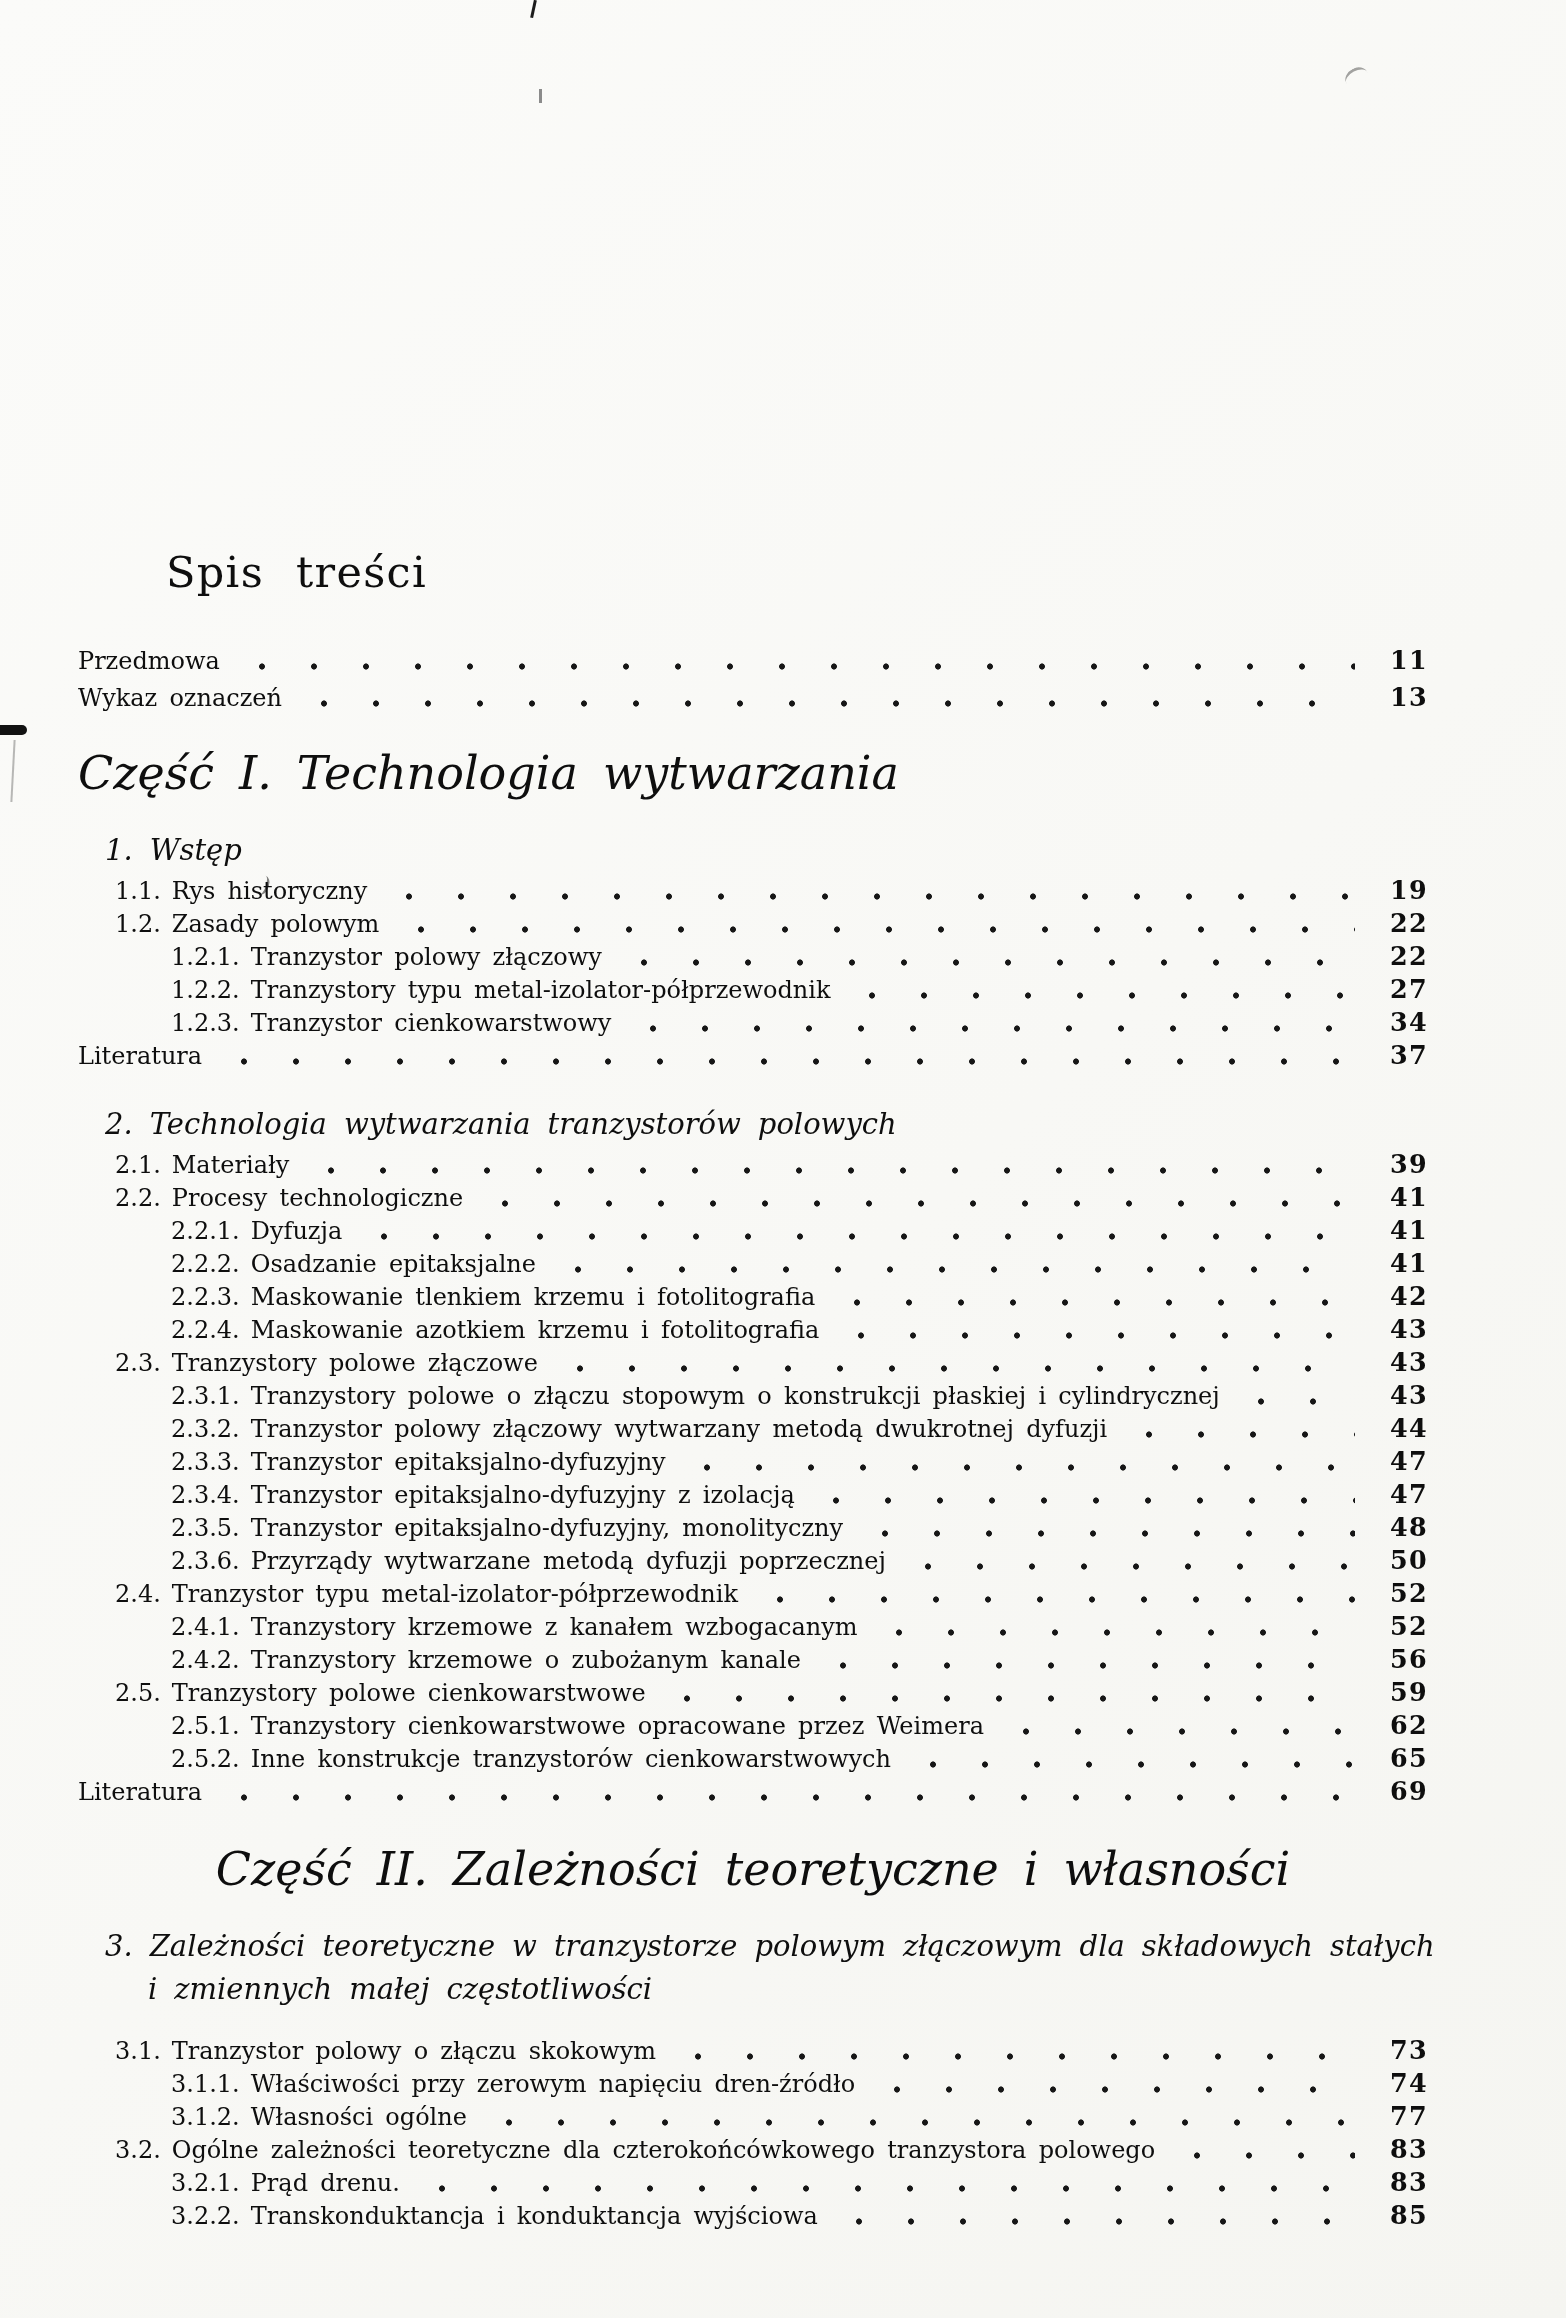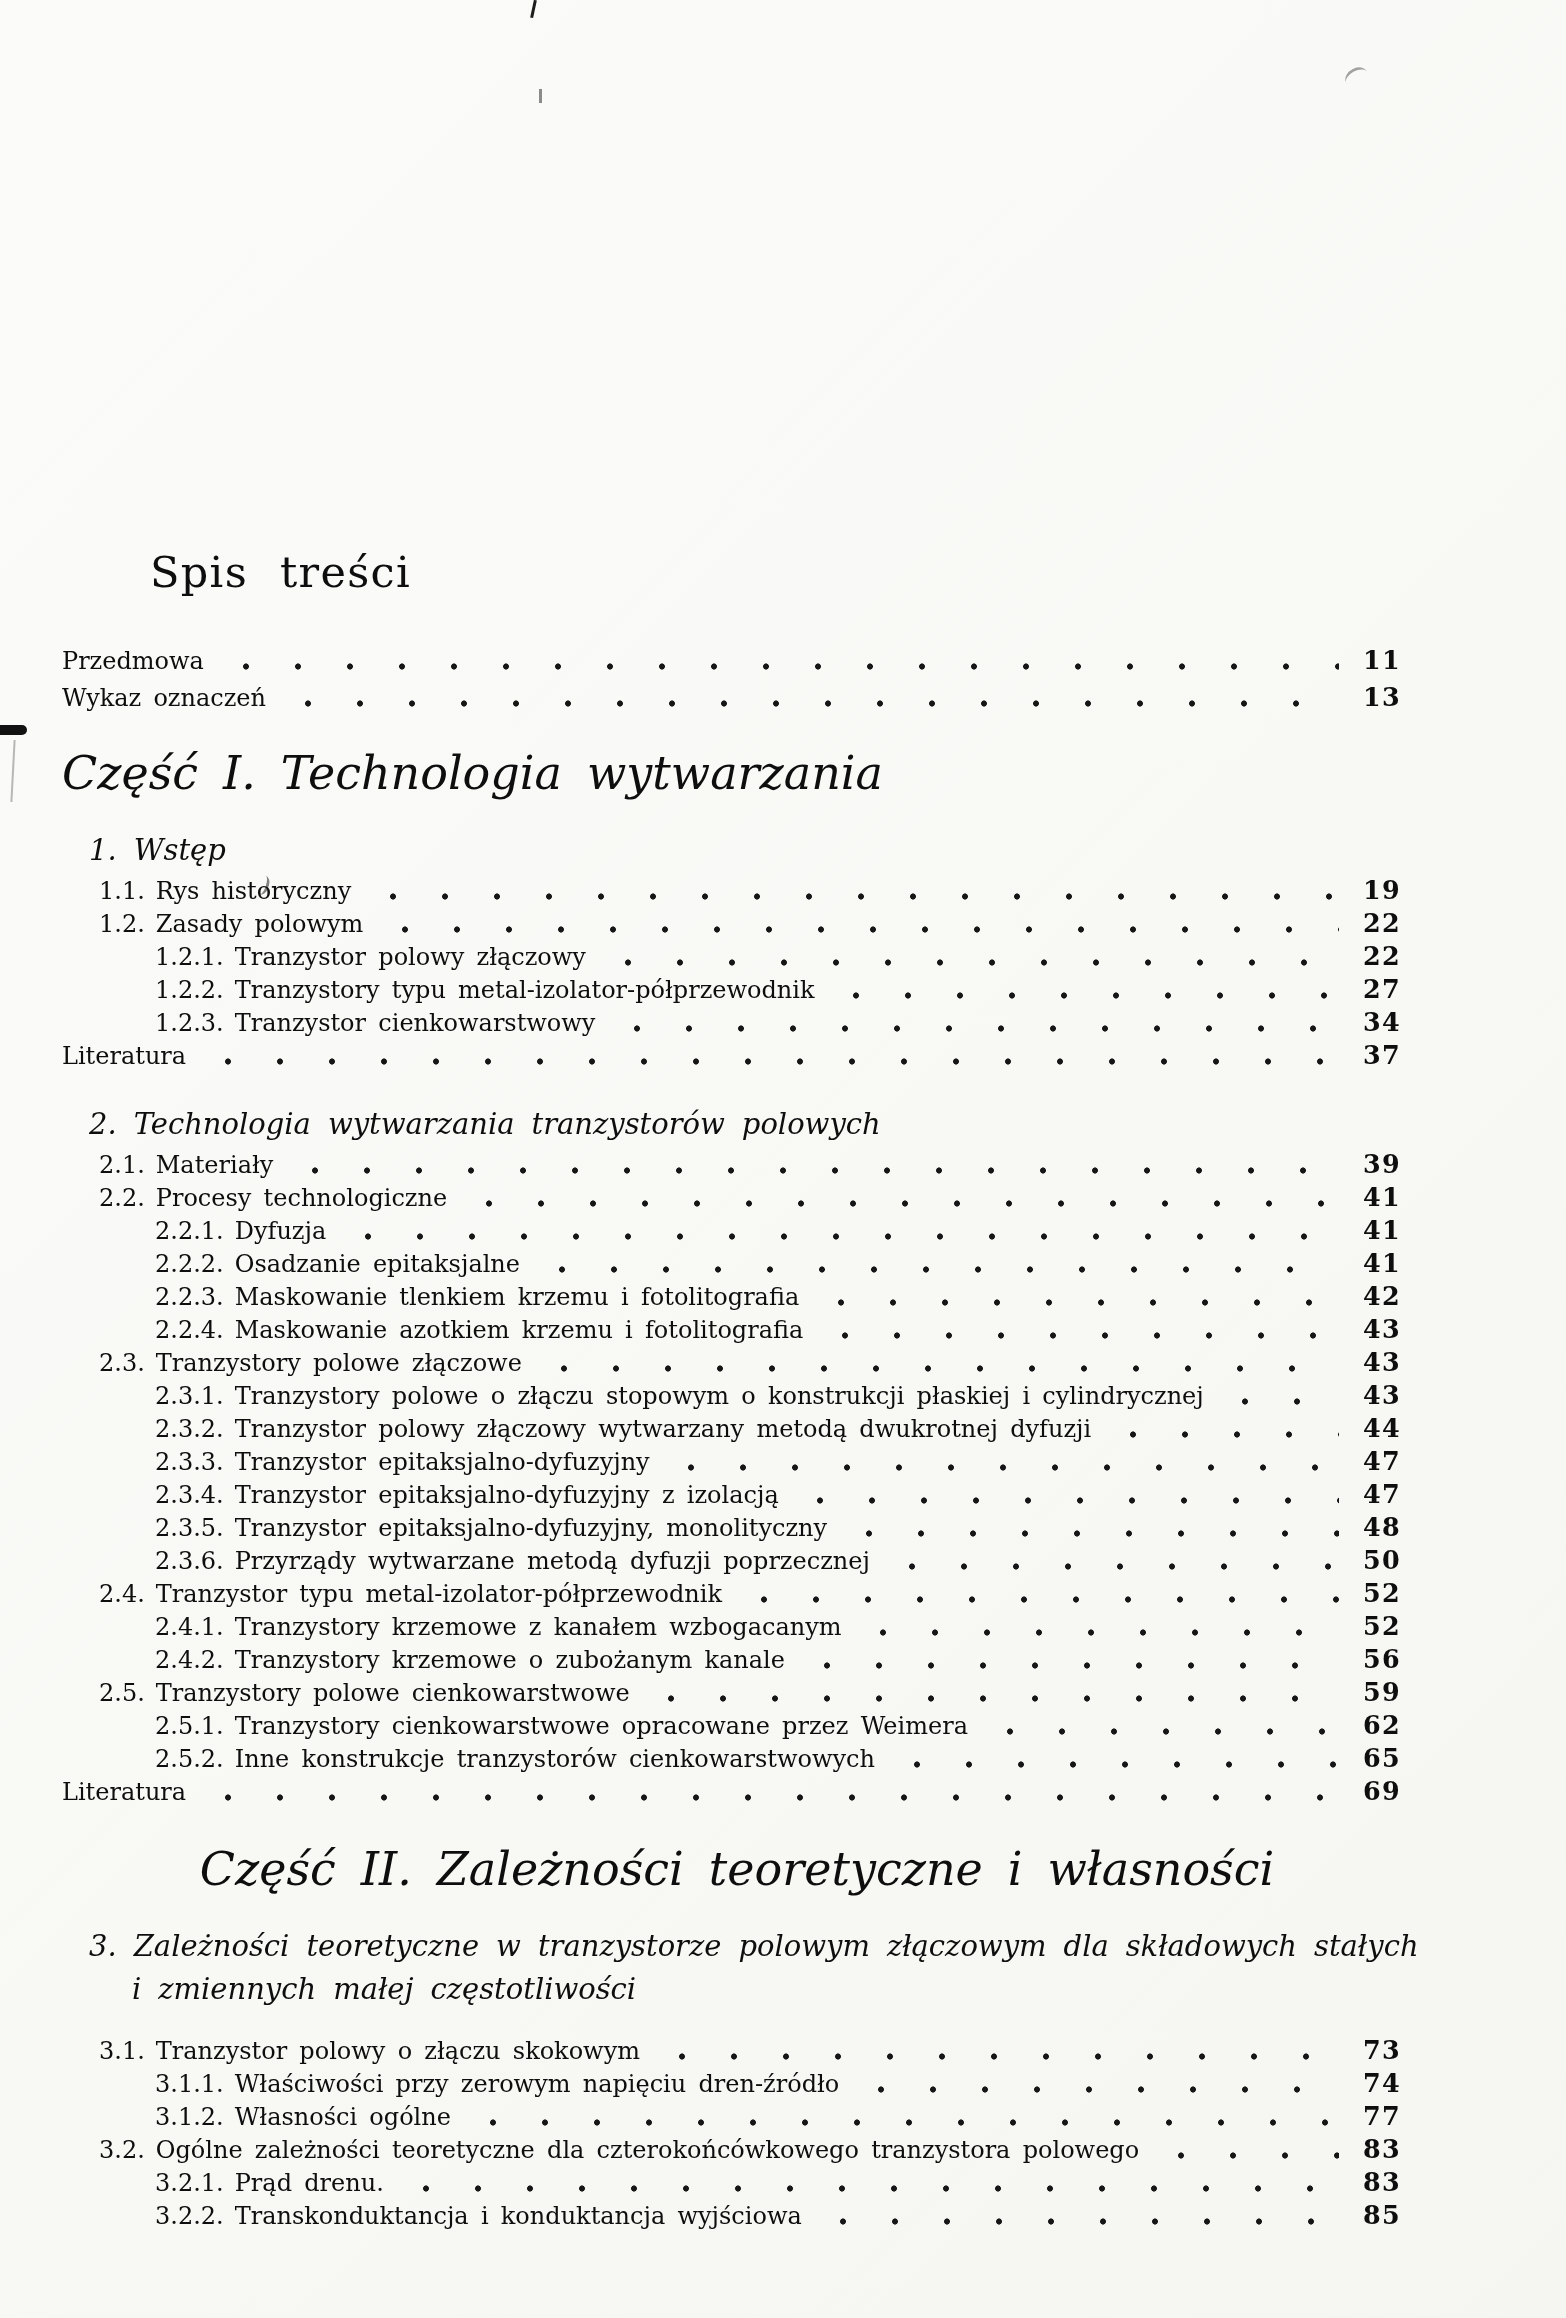--- a/index.html
+++ b/index.html
@@ -39,21 +39,21 @@
     border: 0 solid transparent; border-top: 3.3px solid #8d8d8b;
     border-radius: 50%; transform: rotate(-28deg); opacity: .8;
   }
   .artifact-smudge-wstep {
     left: 256px; top: 875px; width: 10.4px; height: 19.6px;
     border: 0 solid transparent; border-right: 3.3px solid #6e6e6c;
     border-radius: 50%; transform: rotate(18deg); opacity: .85;
   }
 
   .content {
-    position: absolute; left: 62px; top: 547px; width: 1350px;
+    position: absolute; left: 78px; top: 547px; width: 1350px;
   }
 
   .doc-title {
     margin: 0 0 0 88px;
     font-size: 43px; font-weight: normal;
     letter-spacing: 1.3px; word-spacing: 17px;
     line-height: 51px;
   }
 
   .front-block { margin-top: 40px; }
@@ -90,21 +90,21 @@
   .leader {
     flex: 1 1 auto; min-width: 26px;
     height: 6.5px;
     margin: 0 13px 5.2px 15.7px;
     background-image: radial-gradient(circle, #161616 2.6px, rgba(22,22,22,0) 3.2px);
     background-size: 52px 6.5px;
     background-position: 0 50%;
     background-repeat: repeat-x;
   }
   .pg {
-    min-width: 60px; text-align: center;
+    min-width: 60px; text-align: right;
     font-weight: bold; font-size: 25.4px;
     letter-spacing: 1.3px;
   }
 </style>
 </head>
 <body>
 
 <div class="page">
 
   <div class="artifact artifact-topline"></div>

